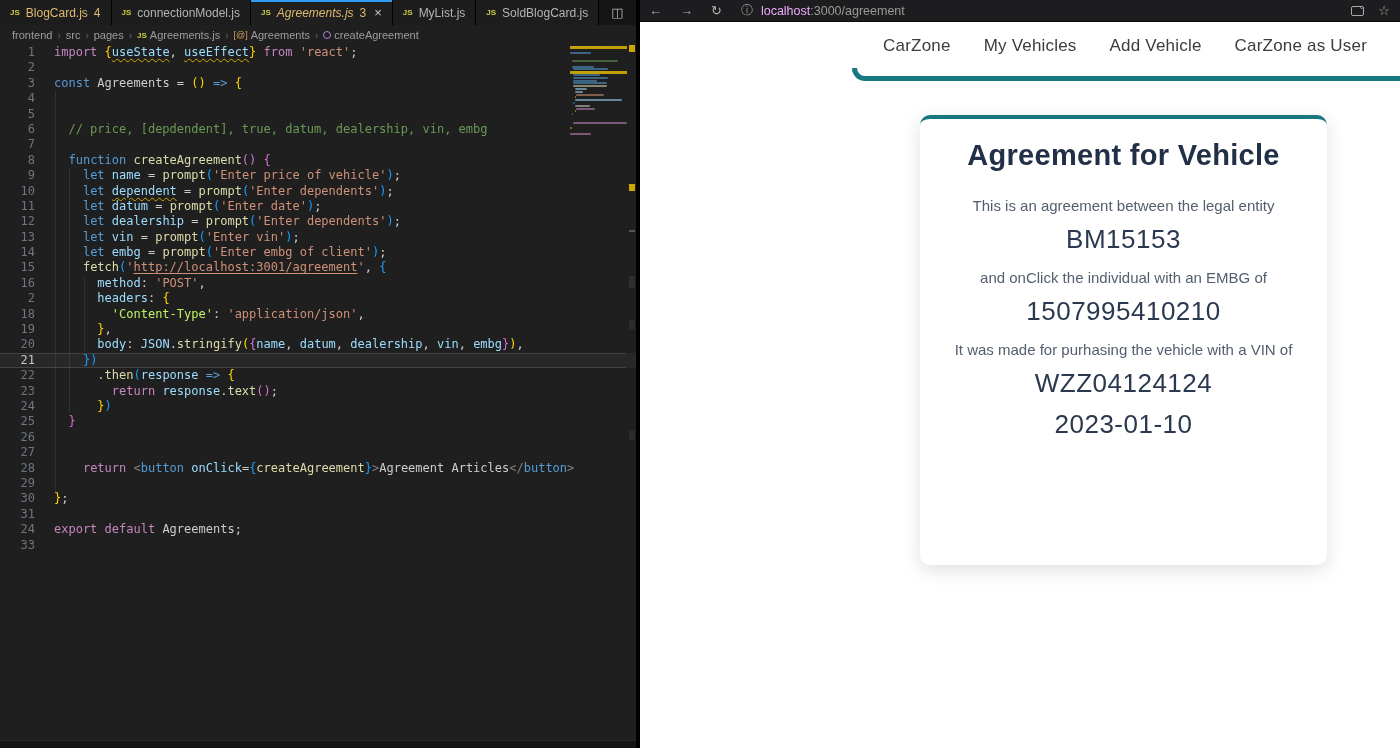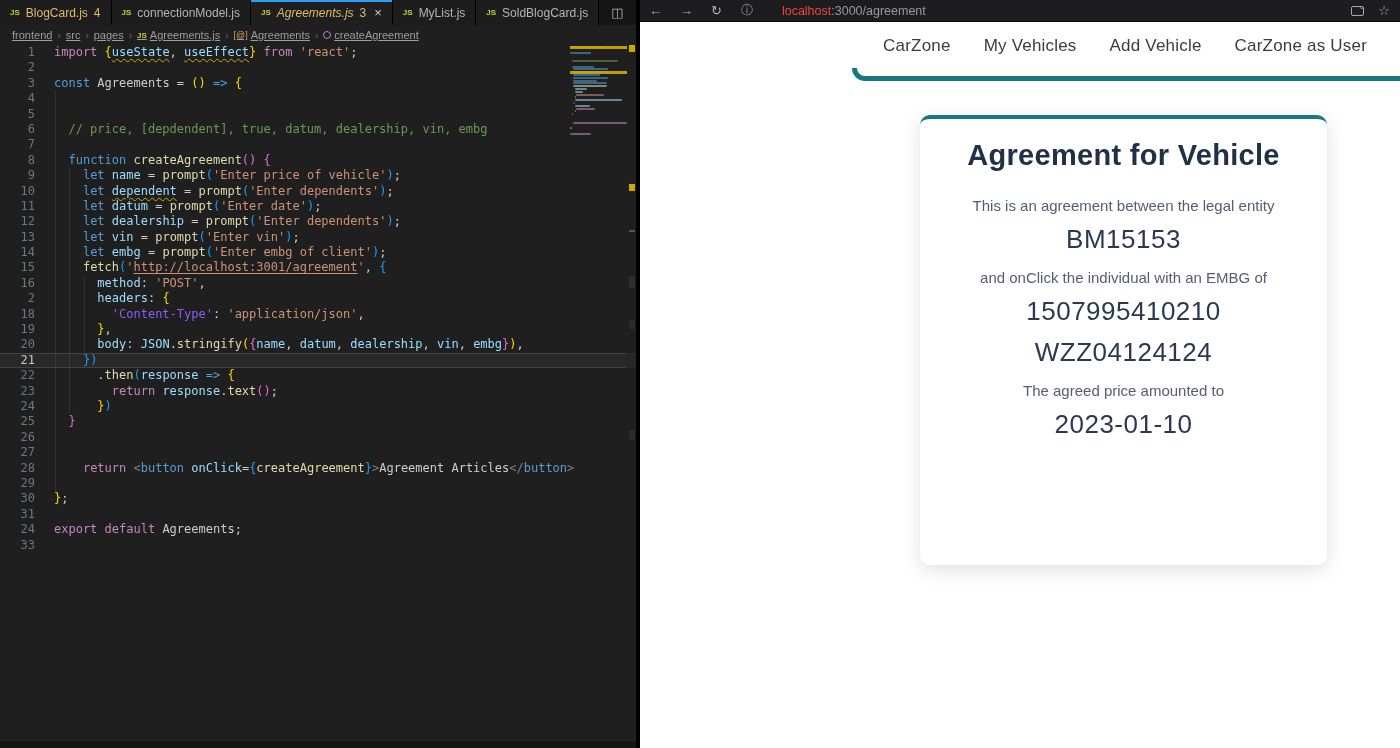--- a/index.html
+++ b/index.html
@@ -12,21 +12,21 @@
          font-size:12px; color:#b4b4b4; white-space:nowrap; flex-shrink:1; min-width:0; position:relative; cursor:pointer; }
   .tab.active { background:#1f1f1f; }
   .tab.active::before { content:""; position:absolute; left:0; right:0; top:0; height:2px; background:var(--tabblue,#2e9cf5); }
   .tab.warn .tab-label, .tab.warn .tab-badge { color:var(--warntext,#d7ba7d); }
   .tab.active .tab-label { font-style:italic; }
   .js-ico { font-size:8px; font-weight:bold; color:#cbcb41; letter-spacing:0; }
   .tab-close { color:#c8c8c8; font-size:13px; margin-left:2px; }
   .tabbar-actions { margin-left:auto; display:flex; align-items:center; gap:12px; padding:0 12px; color:#b9b9b9; font-size:13px; background:#151515; }
   .breadcrumbs { display:flex; align-items:center; height:20px; padding-left:12px; font-size:11px; color:#9d9d9d; gap:4px; background:#1f1f1f; white-space:nowrap; }
   .bc-sep { color:#666; font-size:10px; padding:0 1px; }
-  .bc-item { display:flex; align-items:center; gap:3px;text-decoration:underline; }
+  .bc-item { display:flex; align-items:center; gap:3px; }
   .bc-ico-obj { color:#d8a05a; font-size:9px; }
   .bc-ico-method { width:8px; height:8px; border:1.4px solid #b180d7; border-radius:50%; display:inline-block; }
 
   .code-area { position:relative; font-family:"DejaVu Sans Mono","Liberation Mono",monospace; font-size:12px; }
   .code-row { display:flex; height:15.4px; line-height:15.4px; white-space:pre; position:relative; }
   .gutter { width:35px; text-align:right; color:#6e7681; flex-shrink:0; }
   .code-text { padding-left:19px; color:#cccccc; }
   .code-row.current { background:rgba(255,255,255,0.045); }
   .code-row.current::after { content:""; position:absolute; left:0; right:10px; top:0; bottom:0; border-top:1px solid rgba(255,255,255,0.12); border-bottom:1px solid rgba(255,255,255,0.12); pointer-events:none; }
   .code-row.current .gutter { color:#c6c6c6; }
@@ -40,21 +40,21 @@
   .ruler { position:absolute; right:0; top:0; width:9px; height:748px; }
   .ruler-mark { position:absolute; right:1px; }
   .statusstrip { position:absolute; left:0; bottom:0; width:636px; height:8px; background:#141414; border-top:1px solid #262626; }
 
   
   .browser { position:absolute; left:640px; top:0; width:760px; height:748px; background:#fff; }
   .btoolbar { height:22px; background:#1d1d1f; display:flex; align-items:center; color:#b0b0b0; font-size:13px; border-bottom:1px solid #0a0a0a; }
   .btn-ico { padding:0 9px; cursor:pointer; }
   .url-info { margin-left:10px; font-size:12px; color:#9a9a9a; }
   .url-text { margin-left:8px; font-size:12.5px; color:#9a9a9a; }
-  .url-host { color:#ef4444;margin-left:21px; }
+  .url-host { color:#f0abfc; }
   .btoolbar-right { margin-left:auto; display:flex; align-items:center; gap:14px; margin-right:10px; }
   .send-ico { width:13px; height:10px; border:1.3px solid #a8a8a8; border-radius:2px; position:relative; display:inline-block; }
   .send-ico::after { content:"›"; position:absolute; right:0px; top:-4px; font-size:9px; color:#a8a8a8; transform:rotate(90deg); }
 
   .page { position:relative; height:726px; background:#fff; }
   .nav { display:flex; justify-content:flex-end; gap:33px; padding:14px 33px 0 0; font-size:17px; color:#3c3c3c; letter-spacing:0.2px; }
   .nav-item { cursor:pointer; }
   .nav-underline { position:absolute; left:212px; right:0; top:46px; height:13px; border-bottom:5px solid var(--teal,#17797f); border-left:5px solid var(--teal,#17797f); border-bottom-left-radius:16px; }
 
   .card { position:absolute; left:280px; top:93px; width:407px; height:450px; background:#fff; border-radius:10px;
@@ -138,21 +138,21 @@
       <div class="code-row"><span class="gutter">8</span><span class="code-text"><span style="color: rgb(204, 204, 204);">  </span><span style="color: rgb(86, 156, 214);">function </span><span style="color: rgb(220, 220, 170);">createAgreement</span><span style="color: rgb(218, 112, 214);">()</span><span style="color: rgb(204, 204, 204);"> </span><span style="color: rgb(218, 112, 214);">{</span></span></div>
       <div class="code-row"><span class="gutter">9</span><span class="code-text"><span style="color: rgb(204, 204, 204);">    </span><span style="color: rgb(86, 156, 214);">let </span><span style="color: rgb(156, 220, 254);">name</span><span style="color: rgb(204, 204, 204);"> = </span><span style="color: rgb(220, 220, 170);">prompt</span><span style="color: rgb(23, 159, 255);">(</span><span style="color: rgb(206, 145, 120);">'Enter price of vehicle'</span><span style="color: rgb(23, 159, 255);">)</span><span style="color: rgb(204, 204, 204);">;</span></span></div>
       <div class="code-row"><span class="gutter">10</span><span class="code-text"><span style="color: rgb(204, 204, 204);">    </span><span style="color: rgb(86, 156, 214);">let </span><span class="u-w" style="color: rgb(156, 220, 254);">dependent</span><span style="color: rgb(204, 204, 204);"> = </span><span style="color: rgb(220, 220, 170);">prompt</span><span style="color: rgb(23, 159, 255);">(</span><span style="color: rgb(206, 145, 120);">'Enter dependents'</span><span style="color: rgb(23, 159, 255);">)</span><span style="color: rgb(204, 204, 204);">;</span></span></div>
       <div class="code-row"><span class="gutter">11</span><span class="code-text"><span style="color: rgb(204, 204, 204);">    </span><span style="color: rgb(86, 156, 214);">let </span><span style="color: rgb(156, 220, 254);">datum</span><span style="color: rgb(204, 204, 204);"> = </span><span style="color: rgb(220, 220, 170);">prompt</span><span style="color: rgb(23, 159, 255);">(</span><span style="color: rgb(206, 145, 120);">'Enter date'</span><span style="color: rgb(23, 159, 255);">)</span><span style="color: rgb(204, 204, 204);">;</span></span></div>
       <div class="code-row"><span class="gutter">12</span><span class="code-text"><span style="color: rgb(204, 204, 204);">    </span><span style="color: rgb(86, 156, 214);">let </span><span style="color: rgb(156, 220, 254);">dealership</span><span style="color: rgb(204, 204, 204);"> = </span><span style="color: rgb(220, 220, 170);">prompt</span><span style="color: rgb(23, 159, 255);">(</span><span style="color: rgb(206, 145, 120);">'Enter dependents'</span><span style="color: rgb(23, 159, 255);">)</span><span style="color: rgb(204, 204, 204);">;</span></span></div>
       <div class="code-row"><span class="gutter">13</span><span class="code-text"><span style="color: rgb(204, 204, 204);">    </span><span style="color: rgb(86, 156, 214);">let </span><span style="color: rgb(156, 220, 254);">vin</span><span style="color: rgb(204, 204, 204);"> = </span><span style="color: rgb(220, 220, 170);">prompt</span><span style="color: rgb(23, 159, 255);">(</span><span style="color: rgb(206, 145, 120);">'Enter vin'</span><span style="color: rgb(23, 159, 255);">)</span><span style="color: rgb(204, 204, 204);">;</span></span></div>
       <div class="code-row"><span class="gutter">14</span><span class="code-text"><span style="color: rgb(204, 204, 204);">    </span><span style="color: rgb(86, 156, 214);">let </span><span style="color: rgb(156, 220, 254);">embg</span><span style="color: rgb(204, 204, 204);"> = </span><span style="color: rgb(220, 220, 170);">prompt</span><span style="color: rgb(23, 159, 255);">(</span><span style="color: rgb(206, 145, 120);">'Enter embg of client'</span><span style="color: rgb(23, 159, 255);">)</span><span style="color: rgb(204, 204, 204);">;</span></span></div>
       <div class="code-row"><span class="gutter">15</span><span class="code-text"><span style="color: rgb(204, 204, 204);">    </span><span style="color: rgb(220, 220, 170);">fetch</span><span style="color: rgb(23, 159, 255);">(</span><span style="color: rgb(206, 145, 120);">'</span><span class="u-l" style="color: rgb(206, 145, 120);">http://localhost:3001/agreement</span><span style="color: rgb(206, 145, 120);">'</span><span style="color: rgb(204, 204, 204);">, </span><span style="color: rgb(23, 159, 255);">{</span></span></div>
       <div class="code-row"><span class="gutter">16</span><span class="code-text"><span style="color: rgb(204, 204, 204);">      </span><span style="color: rgb(156, 220, 254);">method</span><span style="color: rgb(204, 204, 204);">: </span><span style="color: rgb(206, 145, 120);">'POST'</span><span style="color: rgb(204, 204, 204);">,</span></span></div>
       <div class="code-row"><span class="gutter">2</span><span class="code-text"><span style="color: rgb(204, 204, 204);">      </span><span style="color: rgb(156, 220, 254);">headers</span><span style="color: rgb(204, 204, 204);">: </span><span style="color: rgb(255, 215, 0);">{</span></span></div>
-      <div class="code-row"><span class="gutter">18</span><span class="code-text"><span style="color: rgb(204, 204, 204);">        </span><span style="color: #8b5cf6;">'Content-Type'</span><span style="color: rgb(204, 204, 204);">: </span><span style="color: rgb(206, 145, 120);">'application/json'</span><span style="color: rgb(204, 204, 204);">,</span></span></div>
+      <div class="code-row"><span class="gutter">18</span><span class="code-text"><span style="color: rgb(204, 204, 204);">        </span><span style="color: #bef264;">'Content-Type'</span><span style="color: rgb(204, 204, 204);">: </span><span style="color: rgb(206, 145, 120);">'application/json'</span><span style="color: rgb(204, 204, 204);">,</span></span></div>
       <div class="code-row"><span class="gutter">19</span><span class="code-text"><span style="color: rgb(204, 204, 204);">      </span><span style="color: rgb(255, 215, 0);">}</span><span style="color: rgb(204, 204, 204);">,</span></span></div>
       <div class="code-row"><span class="gutter">20</span><span class="code-text"><span style="color: rgb(204, 204, 204);">      </span><span style="color: rgb(156, 220, 254);">body</span><span style="color: rgb(204, 204, 204);">: </span><span style="color: rgb(156, 220, 254);">JSON</span><span style="color: rgb(204, 204, 204);">.</span><span style="color: rgb(220, 220, 170);">stringify</span><span style="color: rgb(255, 215, 0);">(</span><span style="color: rgb(218, 112, 214);">{</span><span style="color: rgb(156, 220, 254);">name</span><span style="color: rgb(204, 204, 204);">, </span><span style="color: rgb(156, 220, 254);">datum</span><span style="color: rgb(204, 204, 204);">, </span><span style="color: rgb(156, 220, 254);">dealership</span><span style="color: rgb(204, 204, 204);">, </span><span style="color: rgb(156, 220, 254);">vin</span><span style="color: rgb(204, 204, 204);">, </span><span style="color: rgb(156, 220, 254);">embg</span><span style="color: rgb(218, 112, 214);">}</span><span style="color: rgb(255, 215, 0);">)</span><span style="color: rgb(204, 204, 204);">,</span></span></div>
       <div class="code-row current"><span class="gutter">21</span><span class="code-text"><span style="color: rgb(204, 204, 204);">    </span><span style="color: rgb(23, 159, 255);">})</span></span></div>
       <div class="code-row"><span class="gutter">22</span><span class="code-text"><span style="color: rgb(204, 204, 204);">      .</span><span style="color: rgb(220, 220, 170);">then</span><span style="color: rgb(23, 159, 255);">(</span><span style="color: rgb(156, 220, 254);">response</span><span style="color: rgb(86, 156, 214);"> =&gt; </span><span style="color: rgb(255, 215, 0);">{</span></span></div>
       <div class="code-row"><span class="gutter">23</span><span class="code-text"><span style="color: rgb(204, 204, 204);">        </span><span style="color: rgb(197, 134, 192);">return </span><span style="color: rgb(156, 220, 254);">response</span><span style="color: rgb(204, 204, 204);">.</span><span style="color: rgb(220, 220, 170);">text</span><span style="color: rgb(218, 112, 214);">()</span><span style="color: rgb(204, 204, 204);">;</span></span></div>
       <div class="code-row"><span class="gutter">24</span><span class="code-text"><span style="color: rgb(204, 204, 204);">      </span><span style="color: rgb(255, 215, 0);">}</span><span style="color: rgb(23, 159, 255);">)</span></span></div>
       <div class="code-row"><span class="gutter">25</span><span class="code-text"><span style="color: rgb(204, 204, 204);">  </span><span style="color: rgb(218, 112, 214);">}</span></span></div>
       <div class="code-row"><span class="gutter">26</span><span class="code-text"></span></div>
       <div class="code-row"><span class="gutter">27</span><span class="code-text"></span></div>
       <div class="code-row"><span class="gutter">28</span><span class="code-text"><span style="color: rgb(204, 204, 204);">    </span><span style="color: rgb(197, 134, 192);">return </span><span style="color: rgb(128, 128, 128);">&lt;</span><span style="color: rgb(86, 156, 214);">button</span><span style="color: rgb(204, 204, 204);"> </span><span style="color: rgb(156, 220, 254);">onClick</span><span style="color: rgb(204, 204, 204);">=</span><span style="color: rgb(23, 159, 255);">{</span><span style="color: rgb(220, 220, 170);">createAgreement</span><span style="color: rgb(23, 159, 255);">}</span><span style="color: rgb(128, 128, 128);">&gt;</span><span style="color: rgb(204, 204, 204);">Agreement Articles</span><span style="color: rgb(128, 128, 128);">&lt;/</span><span style="color: rgb(86, 156, 214);">button</span><span style="color: rgb(128, 128, 128);">&gt;</span></span></div>
@@ -233,19 +233,19 @@
         <span class="nav-item">CarZone as User</span>
       </div>
     <div class="nav-underline"></div>
     <div class="card">
       <div class="card-title">Agreement for Vehicle</div>
       <div id="card-rows">
           <div class="card-label">This is an agreement between the legal entity</div>
           <div class="card-value">BM15153</div>
           <div class="card-label">and onClick the individual with an EMBG of</div>
           <div class="card-value">1507995410210</div>
+          <div class="card-label">It was made for purhasing the vehicle with a VIN of</div>
           <div class="card-value">WZZ04124124</div>
-          <div class="card-label">The agreed price amounted to</div>
           <div class="card-value">2023-01-10</div>
         </div>
     </div>
   </div>
 </div>
 
 </body></html>

